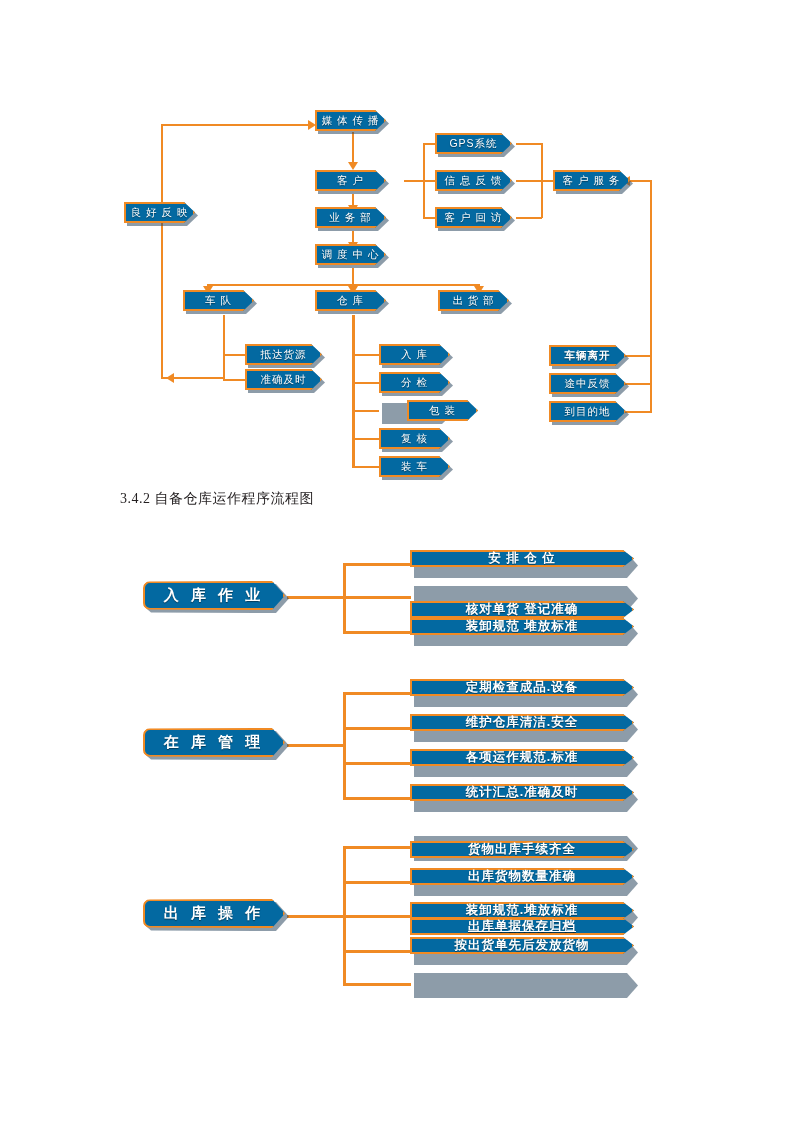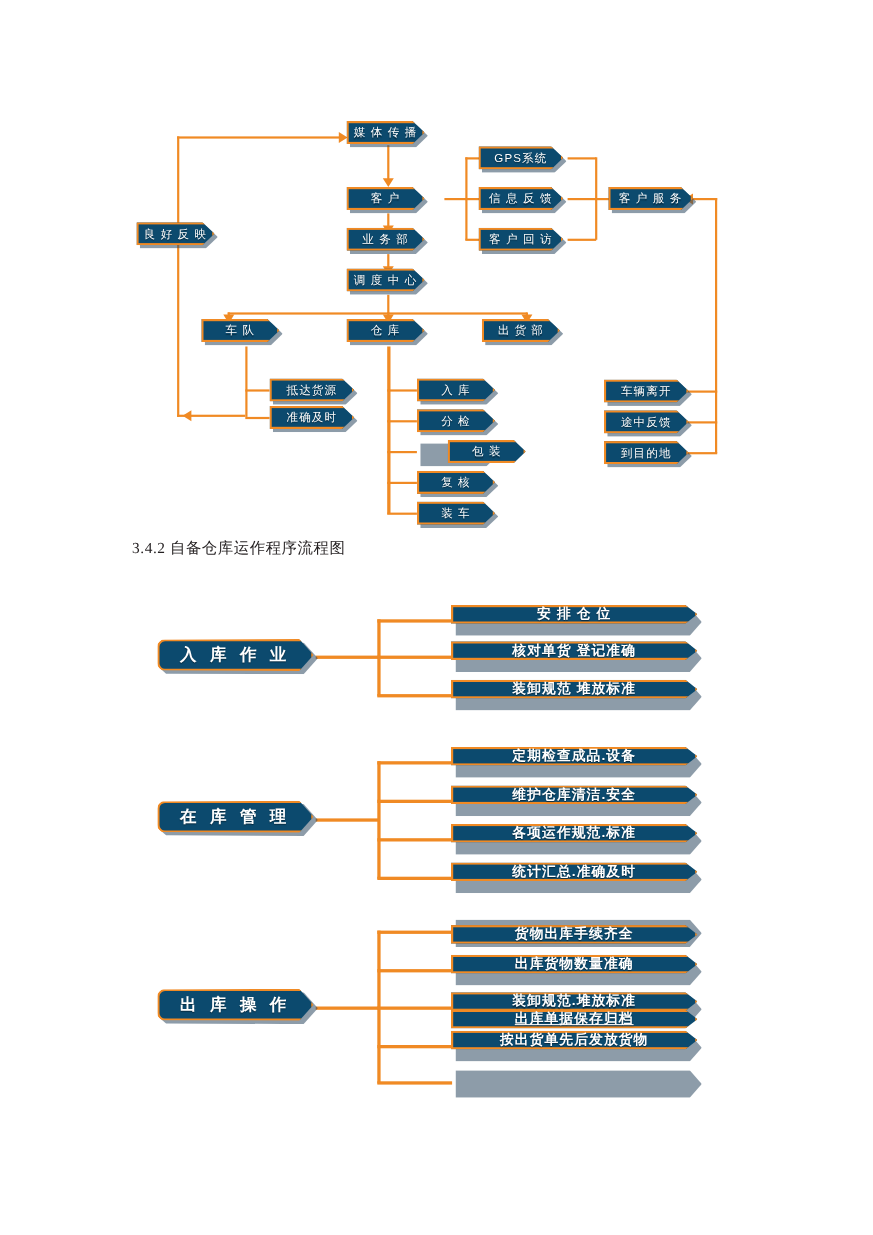--- a/index.html
+++ b/index.html
@@ -22,21 +22,21 @@
   .arw.left{border-top:5px solid transparent;border-bottom:5px solid transparent;border-right:8px solid #f08a24;}
   .arw.right{border-top:5px solid transparent;border-bottom:5px solid transparent;border-left:8px solid #f08a24;}
 
   
   .node{
     position:absolute;
     box-sizing:border-box;
     color:#ffffff;
     display:flex;align-items:center;
     white-space:nowrap;
-    background:#0c4a6e;
+    background:#0369a1;
     border:2px solid #f08a24;
     -webkit-clip-path:polygon(0 0, calc(100% - 11px) 0, 100% 50%, calc(100% - 11px) 100%, 0 100%);
     clip-path:polygon(0 0, calc(100% - 11px) 0, 100% 50%, calc(100% - 11px) 100%, 0 100%);
     text-shadow:0 1px 1px rgba(0,0,0,.45);
     letter-spacing:1px;
   }
 
   
   .plate{
     position:absolute;
@@ -165,21 +165,21 @@
     <div class="plate" style="left:556px;top:173px;width:77px;height:21px;"></div>
     <div class="node n1" style="left:553px;top:170px;width:77px;">客 户 服 务</div>
 
     <div class="plate" style="left:248px;top:347px;width:77px;height:21px;"></div>
     <div class="node n1" style="left:245px;top:344px;width:77px;">抵达货源</div>
 
     <div class="plate" style="left:248px;top:372px;width:77px;height:21px;"></div>
     <div class="node n1" style="left:245px;top:369px;width:77px;">准确及时</div>
 
     <div class="plate" style="left:552px;top:348px;width:77px;height:21px;"></div>
-    <div class="node n1" style="left:549px;top:345px;width:77px;">车辆离开</div>
+    <div class="node n1" style="left:549px;top:345px;width:77px;font-weight:bold;">车辆离开</div>
 
     <div class="plate" style="left:552px;top:376px;width:77px;height:21px;"></div>
     <div class="node n1" style="left:549px;top:373px;width:77px;">途中反馈</div>
 
     <div class="plate" style="left:552px;top:404px;width:77px;height:21px;"></div>
     <div class="node n1" style="left:549px;top:401px;width:77px;">到目的地</div>
 
     <div class="plate" style="left:382px;top:347px;width:71px;height:21px;"></div>
     <div class="node n1" style="left:379px;top:344px;width:71px;">入        库</div>
 
@@ -208,21 +208,21 @@
       <div class="ln hthick" style="left:343px;top:596px;width:68px;"></div>
       <div class="ln hthick" style="left:343px;top:631px;width:68px;"></div>
 
       <div class="plate lbl" style="left:147px;top:584px;width:142px;height:29px;"></div>
       <div class="node n2lbl" style="left:143px;top:581px;width:142px;">入 库 作 业</div>
 
       <div class="plate" style="left:414px;top:553px;width:224px;height:25px;"></div>
       <div class="node n2" style="left:410px;top:550px;width:224px;">安   排   仓   位</div>
 
       <div class="plate" style="left:414px;top:586px;width:224px;height:25px;"></div>
-      <div class="node n2" style="left:410px;top:583px;width:224px;">核对单货  登记准确</div>
+      <div class="node n2" style="left:410px;top:601px;width:224px;">核对单货  登记准确</div>
 
       <div class="plate" style="left:414px;top:621px;width:224px;height:25px;"></div>
       <div class="node n2" style="left:410px;top:618px;width:224px;">装卸规范  堆放标准</div>
     </div>
 
     <div>
       <div class="ln hthick" style="left:287px;top:744px;width:58px;"></div>
       <div class="ln vthick" style="left:343px;top:692px;height:107px;"></div>
       <div class="ln hthick" style="left:343px;top:692px;width:68px;"></div>
       <div class="ln hthick" style="left:343px;top:727px;width:68px;"></div>

